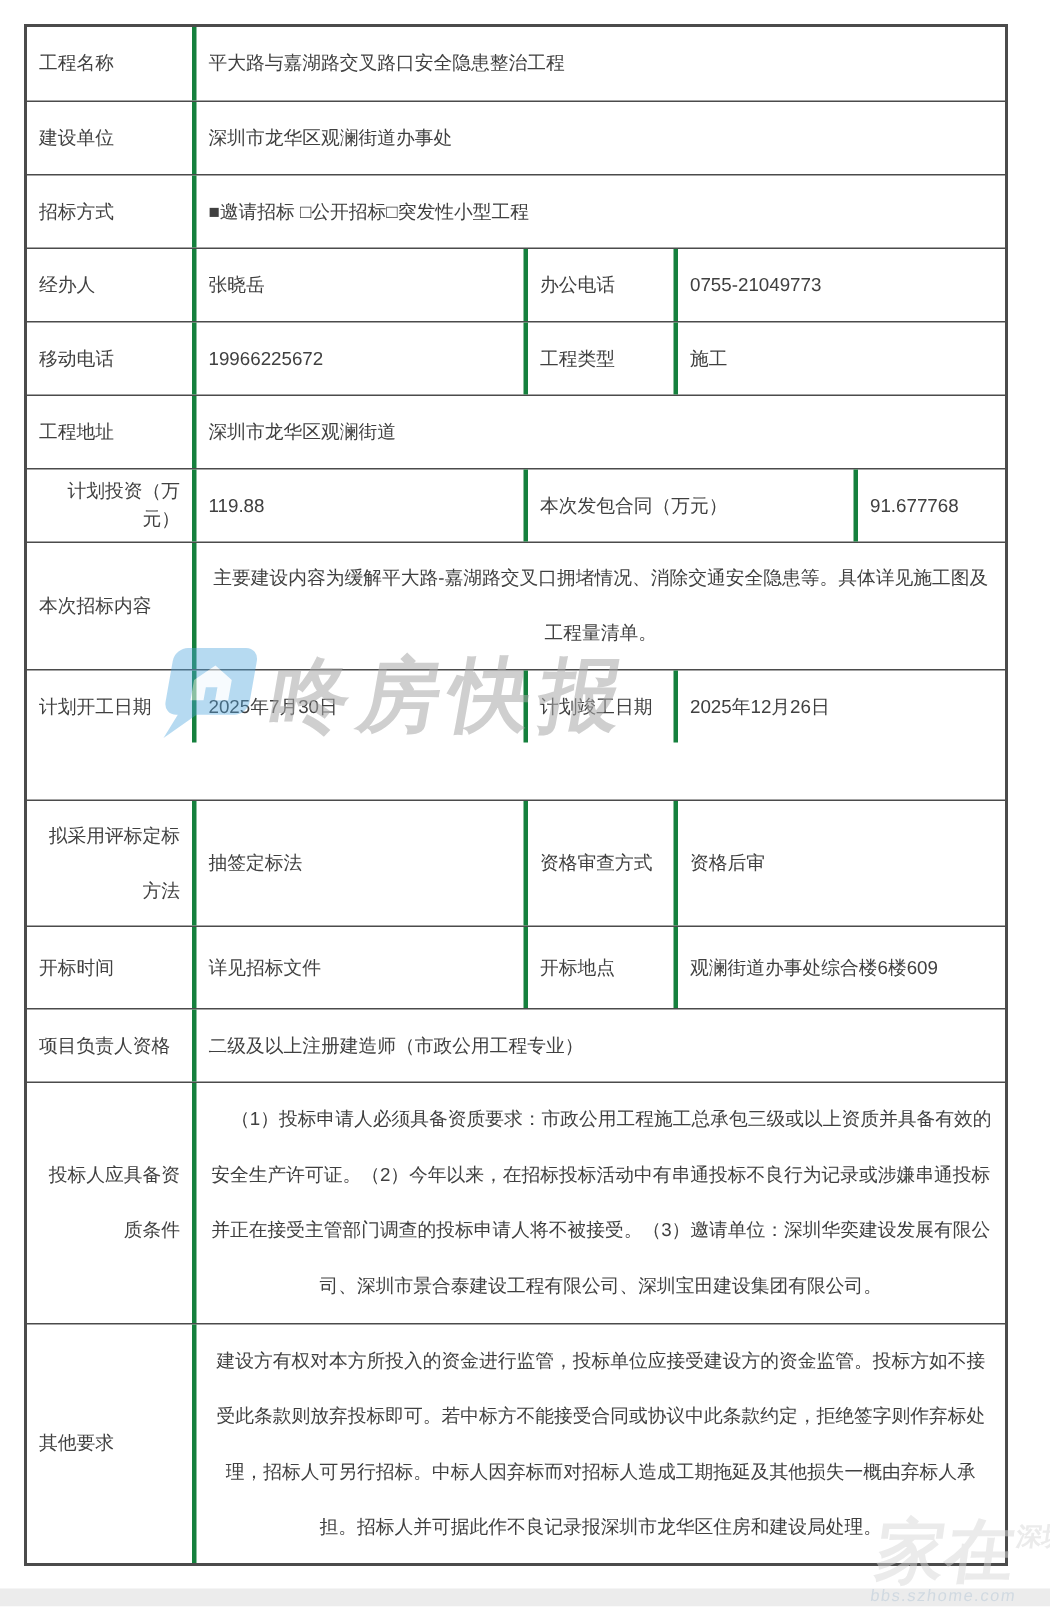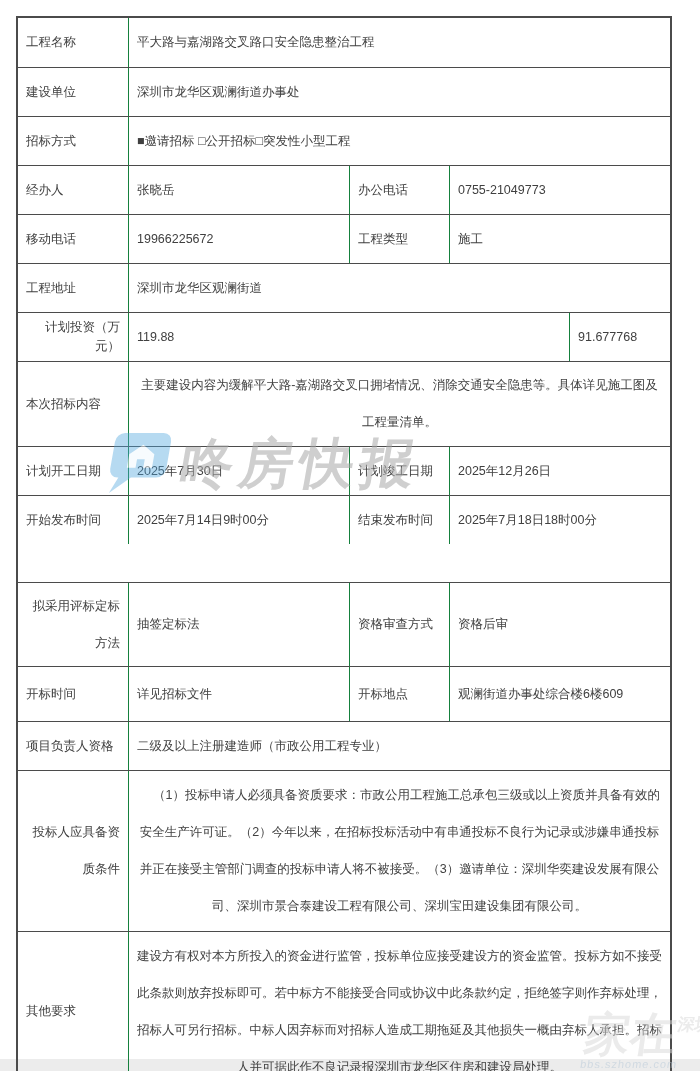--- a/index.html
+++ b/index.html
@@ -9,21 +9,21 @@
     font-family:"Liberation Sans","DejaVu Sans",sans-serif;
   }
   *{box-sizing:border-box;}
   .tbl{
     position:absolute;left:16px;top:16px;width:656px;
     border:2px solid #4b4b4b;background:transparent;z-index:1;
   }
   .row{display:grid;grid-template-columns:110px 221px 100px 84px 1fr;}
   .row + .row{border-top:1px solid #4b4b4b;}
   .c{
-    border-left:1px solid #15803d;
+    border-left:3px solid #15803d;
     padding:4px 8px;display:flex;align-items:center;
     font-size:12.5px;line-height:19px;
     word-break:break-all;
   }
   .c:first-child{border-left:none;text-align:right;}
   .v-full{grid-column:2/6;}
   .v-norm{grid-column:2/3;}
   .l2{grid-column:3/4;}
   .v2{grid-column:4/6;}
   .l2-wide{grid-column:3/5;}
@@ -134,20 +134,23 @@
       </div>
   </div>
 
   <div class="row h49">
     <div class="c">
         <span>计划投资（万元）</span>
       </div>
     <div class="c v-norm">
         <span>119.88</span>
       </div>
+    <div class="c l2-wide">
+        <span>本次发包合同（万元）</span>
+      </div>
     <div class="c v2-narrow">
         <span>91.677768</span>
       </div>
   </div>
 
   <div class="row h85 tall">
     <div class="c">
         <span>本次招标内容</span>
       </div>
     <div class="c v-full block">
@@ -163,34 +166,20 @@
         <span>2025年7月30日</span>
       </div>
     <div class="c l2">
         <span>计划竣工日期</span>
       </div>
     <div class="c v2">
         <span>2025年12月26日</span>
       </div>
   </div>
 
-  <div class="row h49">
-    <div class="c">
-        <span>开始发布时间</span>
-      </div>
-    <div class="c v-norm">
-        <span>2025年7月14日9时00分</span>
-      </div>
-    <div class="c l2">
-        <span>结束发布时间</span>
-      </div>
-    <div class="c v2">
-        <span>2025年7月18日18时00分</span>
-      </div>
-  </div>
 
   <div class="row h84 tall">
     <div class="c">
         <span>拟采用评标定标方法</span>
       </div>
     <div class="c v-norm">
         <span>抽签定标法</span>
       </div>
     <div class="c l2">
         <span>资格审查方式</span>

